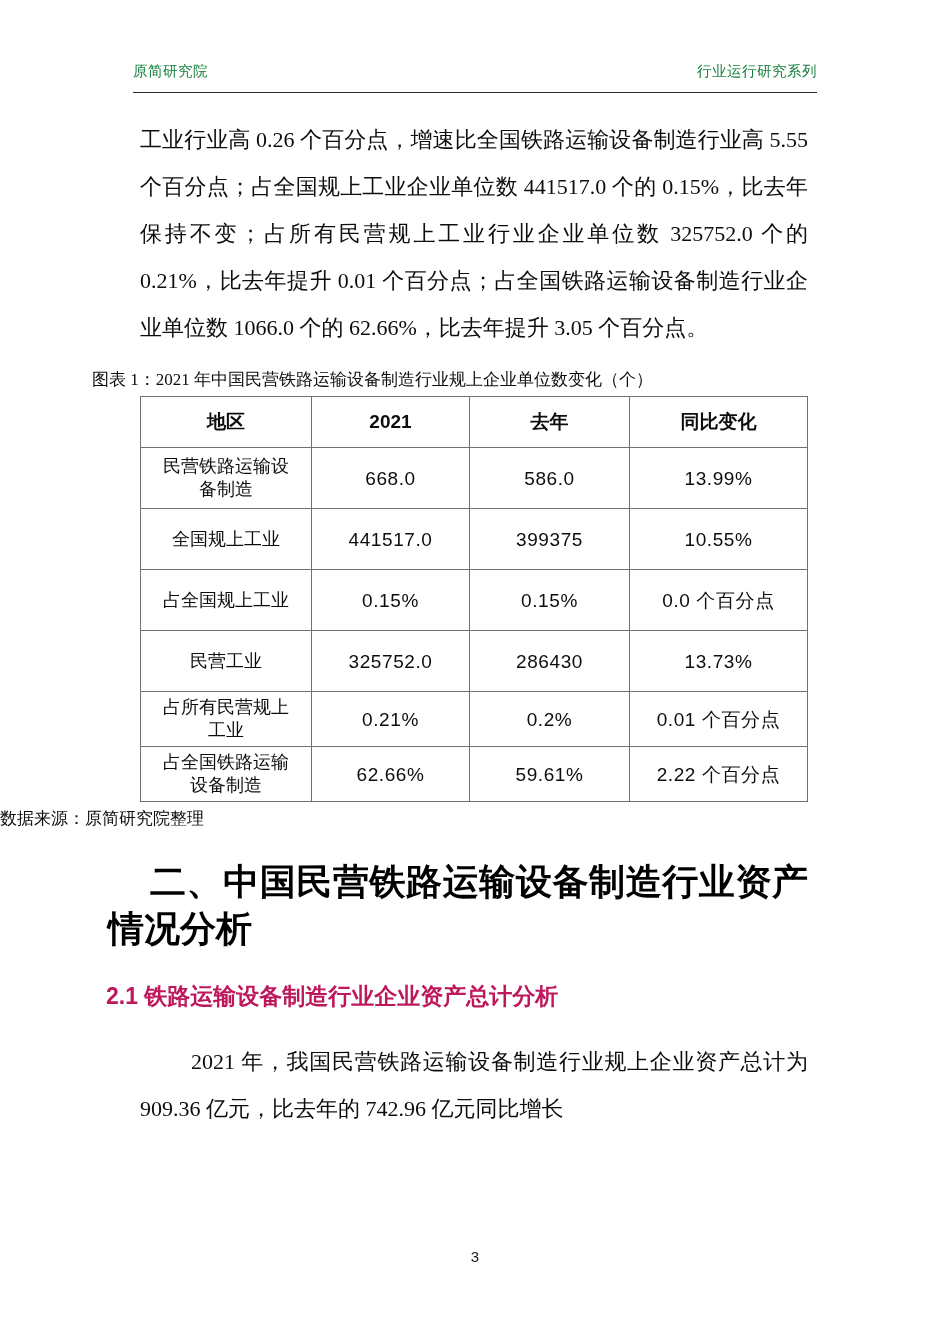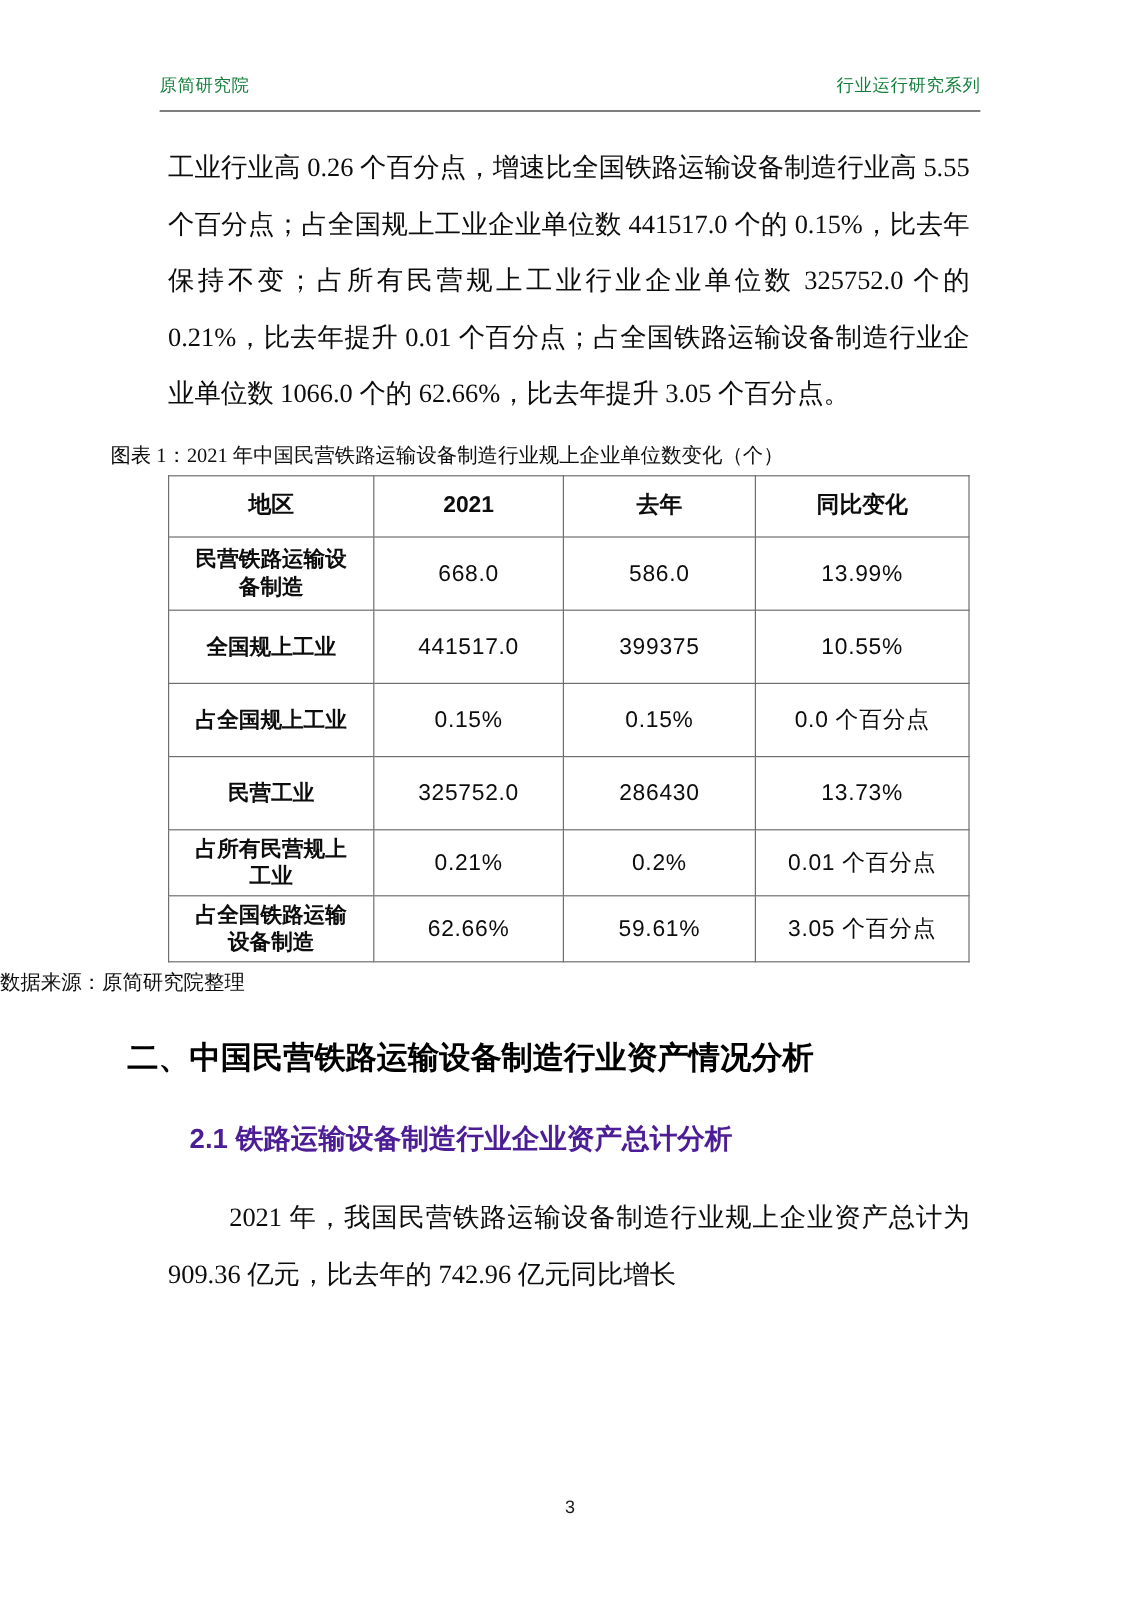--- a/index.html
+++ b/index.html
@@ -95,21 +95,21 @@
   }
   table.data-table th {
     font-family: "Liberation Sans", "DejaVu Sans", sans-serif;
     font-weight: bold;
     font-size: 19px;
     height: 44px;
     line-height: 24px;
   }
   table.data-table td.rowlabel {
     font-family: "Liberation Sans", "DejaVu Sans", sans-serif;
-    font-weight: bold;
+    font-weight: normal;
     font-size: 18px;
     line-height: 23px;
   }
   table.data-table td.num {
     font-family: Liberation Sans, sans-serif;
     font-size: 19px;
     letter-spacing: .6px;
     line-height: 23px;
   }
   table.data-table tr.r-tall td { height: 54px; }
@@ -118,39 +118,39 @@
   .src-note {
     margin: 4px 0 0 0;
     font-size: 17px;
     line-height: 26px;
     color: #0d0d0d;
   }
 
   
   h2.sec-heading {
     margin: 26px 0 0 0;
-    padding: 0 142px 0 64px;
+    padding: 0 142px 0 108px;
     font-family: "Liberation Sans", "DejaVu Sans", sans-serif;
     font-weight: bold;
-    font-size: 26px;
+    font-size: 36px;
     line-height: 47px;
     text-indent: 42px;
     text-align: justify;
     text-justify: inter-ideograph;
     color: #000000;
   }
   h3.sub-heading {
     margin: 24px 0 0 0;
-    padding: 0 142px 0 112px;
+    padding: 0 142px 0 60px;
     font-family: "Liberation Sans", "DejaVu Sans", sans-serif;
     font-weight: bold;
     font-size: 23px;
     line-height: 40px;
     text-indent: 46px;
-    color: #4c1d95;
+    color: #be185d;
   }
   .para-block { margin-top: 22px; }
 
   
   .page-footer {
     position: absolute;
     left: 0;
     top: 1248px;
     width: 950px;
     text-align: center;
@@ -219,21 +219,21 @@
           <tr class="r-short">
             <td class="rowlabel">占所有民营规上工业</td>
             <td class="num">0.21%</td>
             <td class="num">0.2%</td>
             <td class="num">0.01 个百分点</td>
           </tr>
           <tr class="r-short">
             <td class="rowlabel">占全国铁路运输设备制造</td>
             <td class="num">62.66%</td>
             <td class="num">59.61%</td>
-            <td class="num">3.05 个百分点</td>
+            <td class="num">2.22 个百分点</td>
           </tr>
         </tbody>
       </table>
     </div>
 
     <div class="src-note">数据来源：原简研究院整理</div>
 
     <h2 class="sec-heading">二、中国民营铁路运输设备制造行业资产情况分析</h2>
 
     <h3 class="sub-heading">2.1  铁路运输设备制造行业企业资产总计分析</h3>

